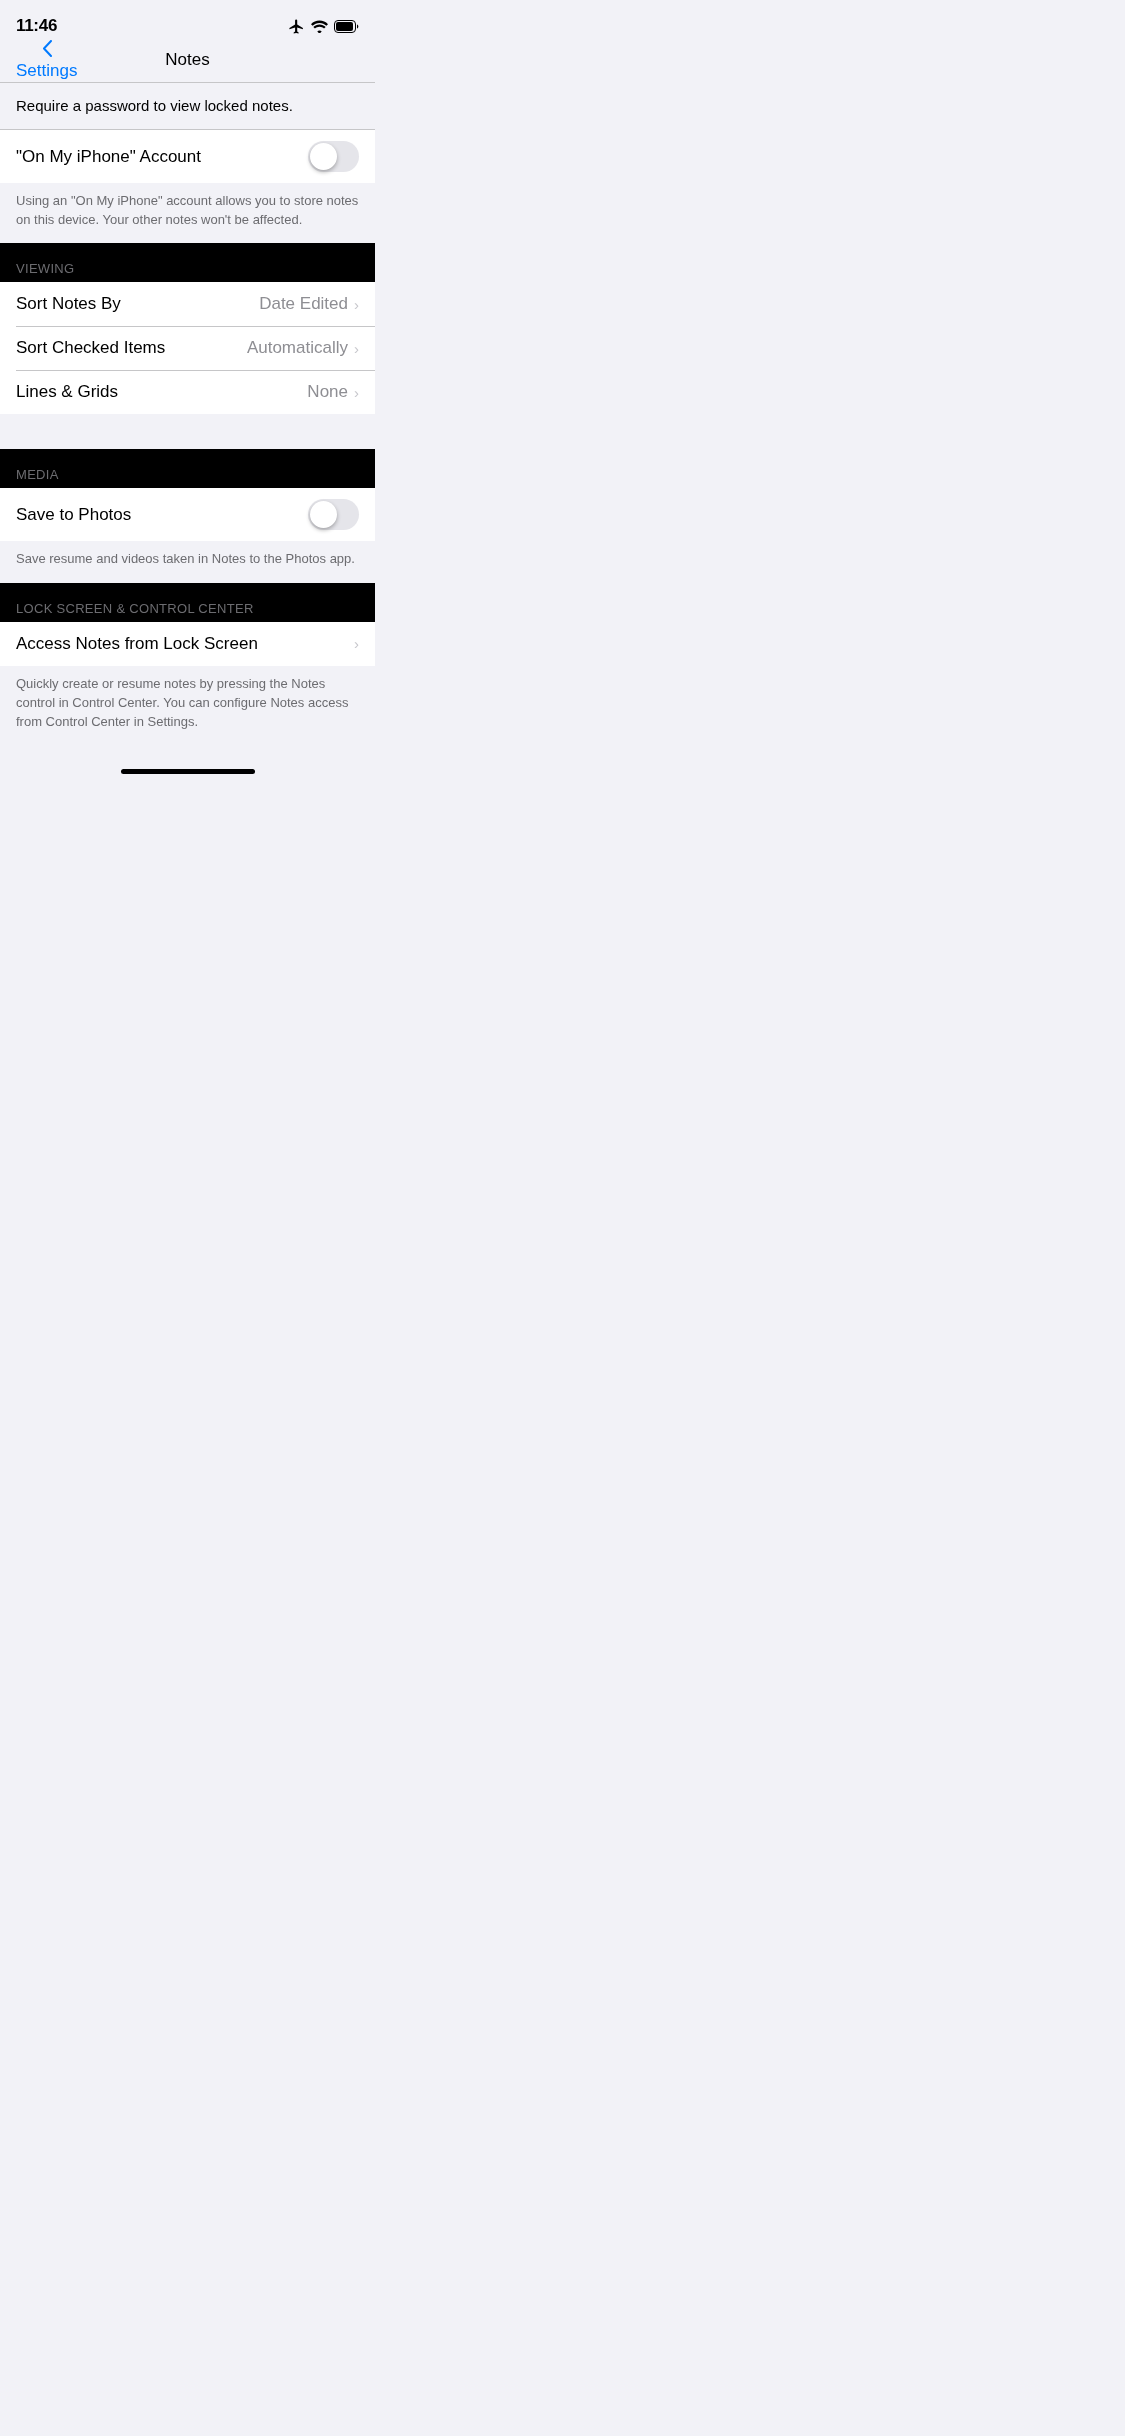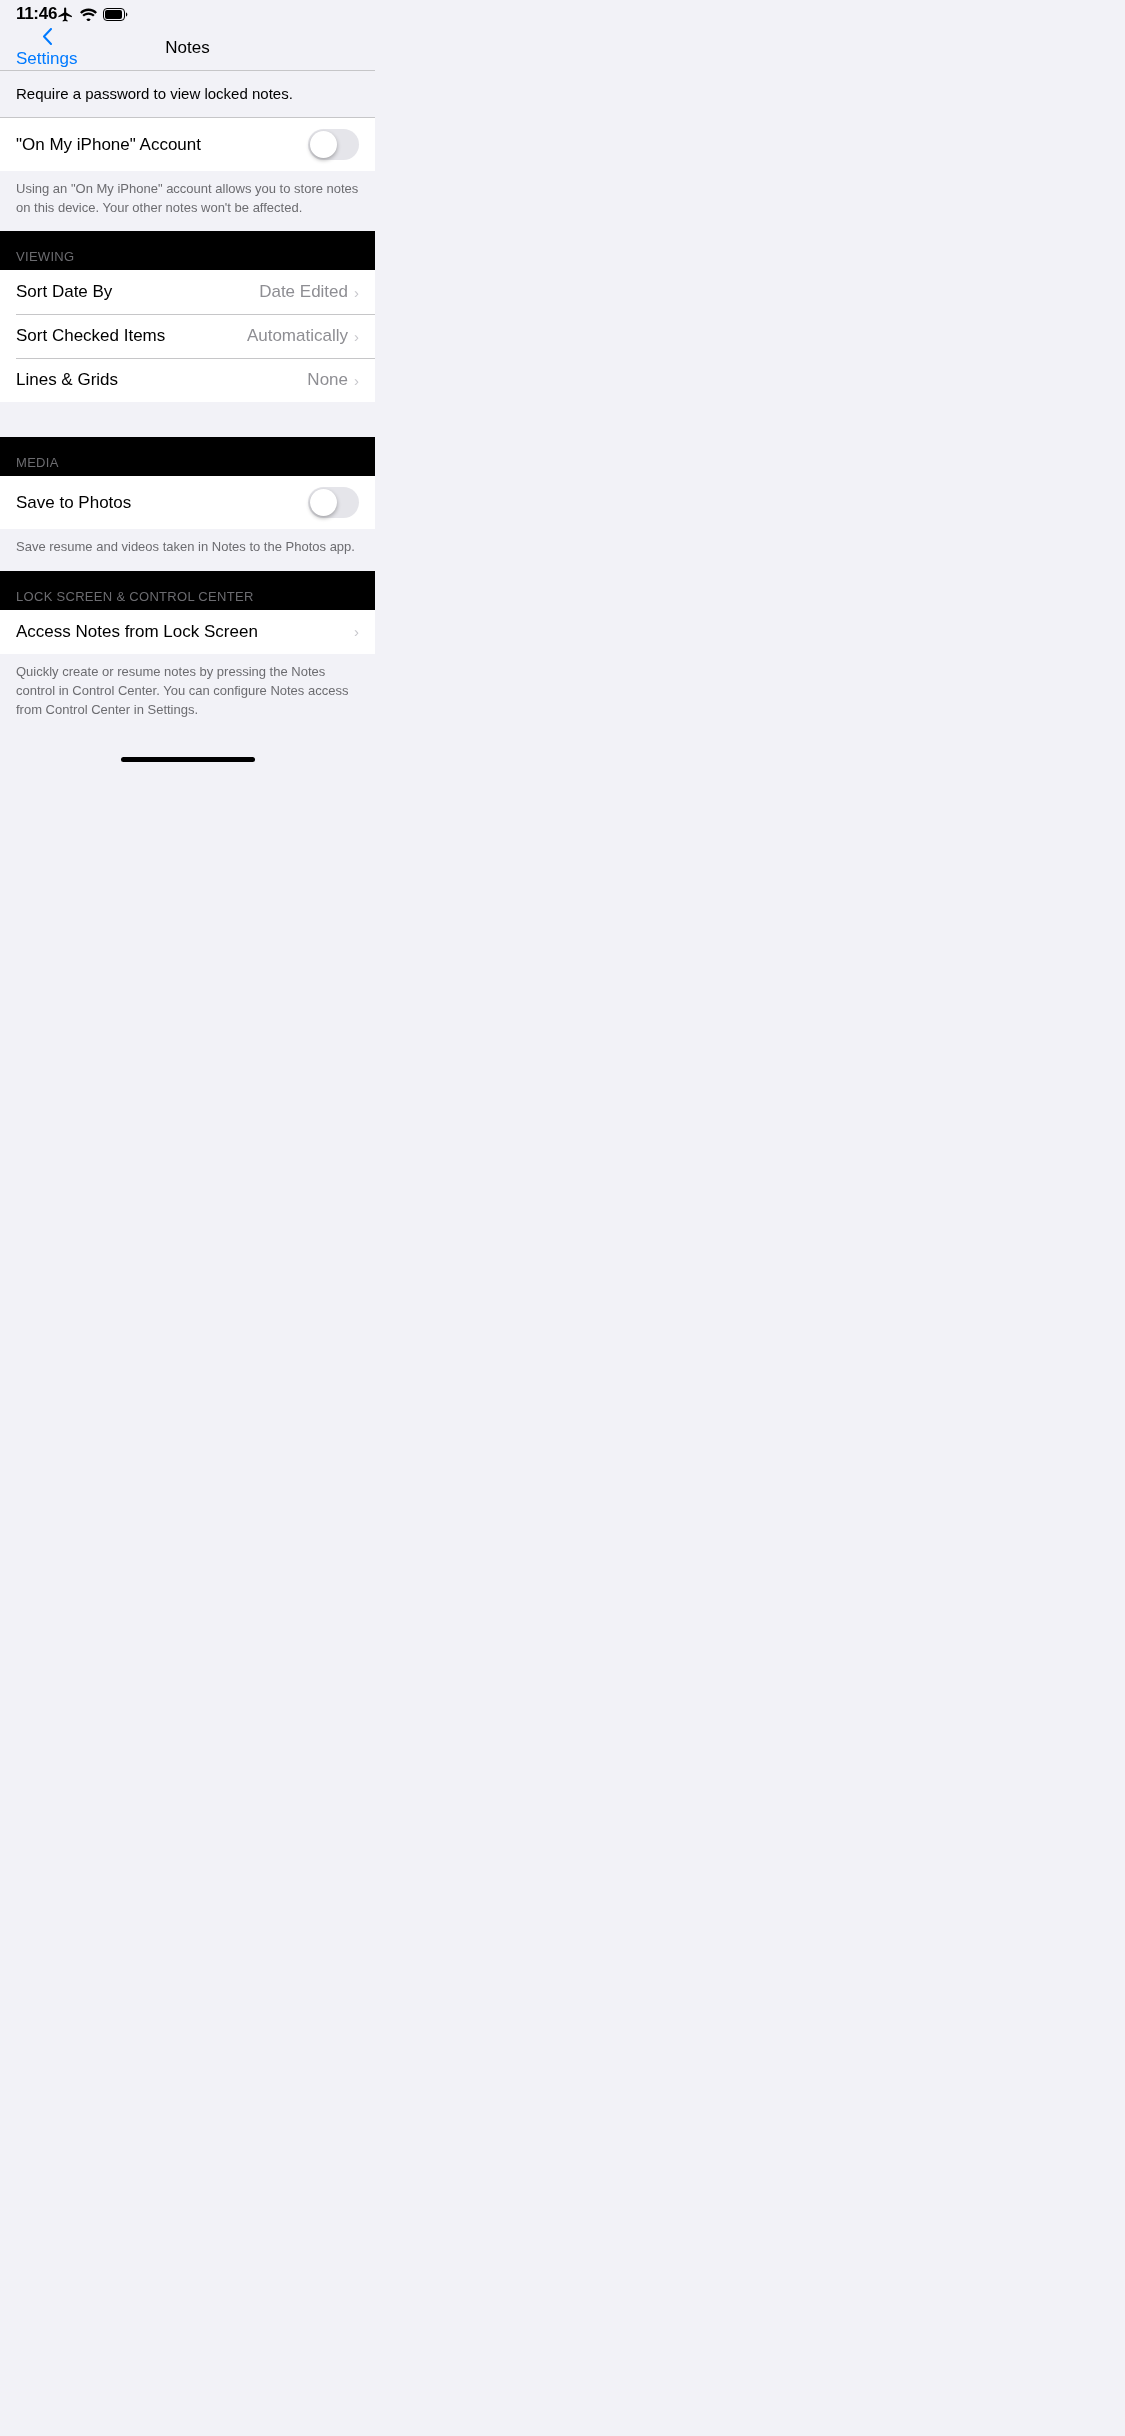--- a/index.html
+++ b/index.html
@@ -9,23 +9,23 @@
       font-family: -apple-system, 'SF Pro Text', 'Helvetica Neue', sans-serif;
       background: #f2f2f7;
       width: 375px;
       min-height: 812px;
       overflow-x: hidden;
     }
 
     
     .status-bar {
       display: flex;
-      justify-content: flex-start;
-      align-items: center;
-      padding: 4px 16px 6px 16px;
+      justify-content: space-between;
+      align-items: center;
+      padding: 16px 16px 6px 16px;
       background: #f2f2f7;
     }
 
     .status-time {
       font-size: 17px;
       font-weight: 600;
       color: #000;
       letter-spacing: -0.3px;
     }
 
@@ -248,21 +248,21 @@
 </div>
 
 <div class="description-cell">
   <span class="description-text">Using an "On My iPhone" account allows you to store notes on this device. Your other notes won't be affected.</span>
 </div>
 
 <div class="section-header">VIEWING</div>
 
 <div class="cell-group">
   <div class="cell">
-    <span class="cell-label">Sort Date By</span>
+    <span class="cell-label">Sort Notes By</span>
     <div class="cell-right">
       <span>Date Edited</span>
       <span class="chevron">›</span>
     </div>
   </div>
   <div class="cell">
     <span class="cell-label">Sort Checked Items</span>
     <div class="cell-right">
       <span>Automatically</span>
       <span class="chevron">›</span>

